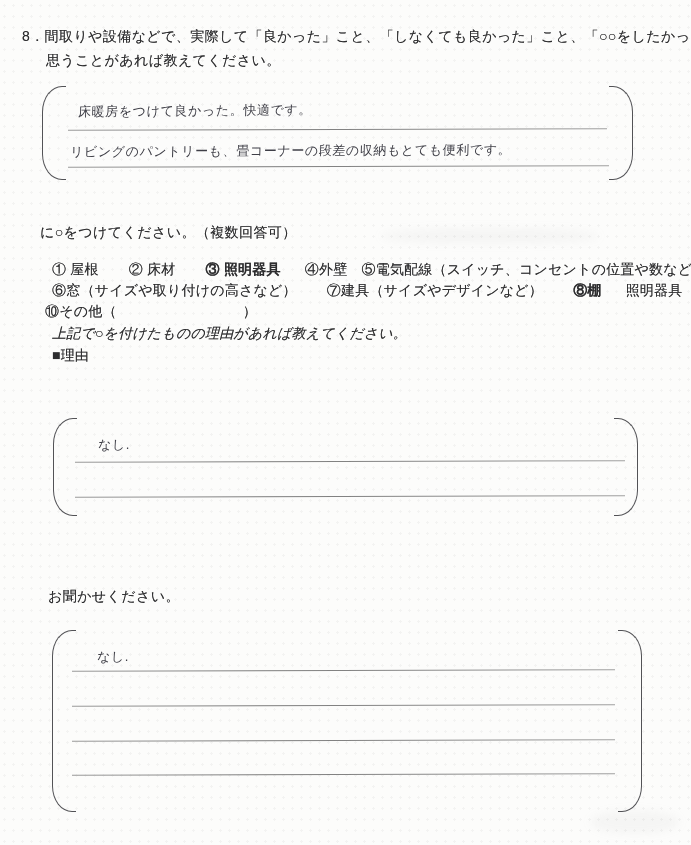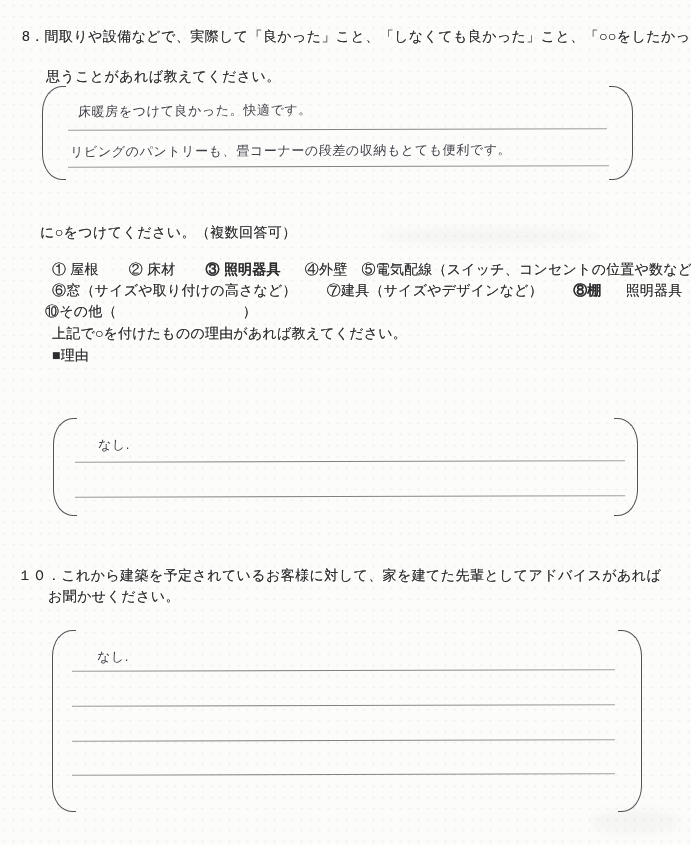--- a/index.html
+++ b/index.html
@@ -81,21 +81,21 @@
 </style>
 </head>
 <body>
 
 <div class="page">
   <div class="noise"></div>
   <div class="smudge" style="left:590px;top:810px;width:90px;height:24px;"></div>
   <div class="smudge" style="left:380px;top:228px;width:220px;height:16px;"></div>
 
   <div class="ptext" style="left:22px;top:28px;">8．間取りや設備などで、実際して「良かった」こと、「しなくても良かった」こと、「○○をしたかった」と</div>
-  <div class="ptext" style="left:46px;top:52px;margin-top:16px;">思うことがあれば教えてください。</div>
+  <div class="ptext" style="left:46px;top:52px;">思うことがあれば教えてください。</div>
 
   <div class="answer-area" style="left:42px;top:86px;width:591px;height:94px;">
     <div class="bracket bracket-left"></div>
     <div class="bracket bracket-right"></div>
     <div class="hw" style="left:36px;top:16px;">床暖房をつけて良かった。快適です。</div>
     <div class="rule" style="left:26px;top:43px;width:539px;"></div>
     <div class="hw" style="left:28px;top:56px;transform:rotate(-0.3deg) skewX(-2deg);">リビングのパントリーも、畳コーナーの段差の収納もとても便利です。</div>
     <div class="rule" style="left:26px;top:80px;width:541px;"></div>
   </div>
 
@@ -113,33 +113,32 @@
       <span class="opt gap-lg">⑥窓（サイズや取り付けの高さなど）</span>
       <span class="opt gap-lg">⑦建具（サイズやデザインなど）</span>
       <span class="opt gap-md">⑧棚</span>
       <span class="opt">照明器具</span>
     </div>
     <div class="ptext" style="left:45px;top:303px;">
       <span class="opt">⑩その他（</span>
       <span class="blank-inline"></span>
       <span class="opt">）</span>
     </div>
-    <div class="ptext" style="left:52px;top:325px;">上記で○を付けたものの理由があれば教えてください。</div>
+    <div class="ptext" style="left:52px;top:325px;font-style:italic;">上記で○を付けたものの理由があれば教えてください。</div>
     <div class="ptext" style="left:52px;top:347px;">■理由</div>
   </div>
 
   <div class="answer-area" style="left:53px;top:418px;width:585px;height:98px;">
     <div class="bracket bracket-left"></div>
     <div class="bracket bracket-right"></div>
     <div class="hw" style="left:45px;top:18px;">なし.</div>
     <div class="rule" style="left:22px;top:43px;width:550px;"></div>
     <div class="rule" style="left:22px;top:78px;width:550px;"></div>
   </div>
 
-  <div class="ptext" style="left:18px;top:567px;">１０．これから建築を予定されているお客様に対して、家を建てた先輩としてアドバイスがあれば</div>
   <div class="ptext" style="left:48px;top:588px;text-align:center;">お聞かせください。</div>
 
   <div class="answer-area" style="left:52px;top:630px;width:590px;height:182px;">
     <div class="bracket bracket-left"></div>
     <div class="bracket bracket-right"></div>
     <div class="hw" style="left:45px;top:18px;">なし.</div>
     <div class="rule" style="left:20px;top:40px;width:543px;"></div>
     <div class="rule" style="left:20px;top:75px;width:543px;"></div>
     <div class="rule" style="left:20px;top:110px;width:543px;"></div>
     <div class="rule" style="left:20px;top:144px;width:543px;"></div>

